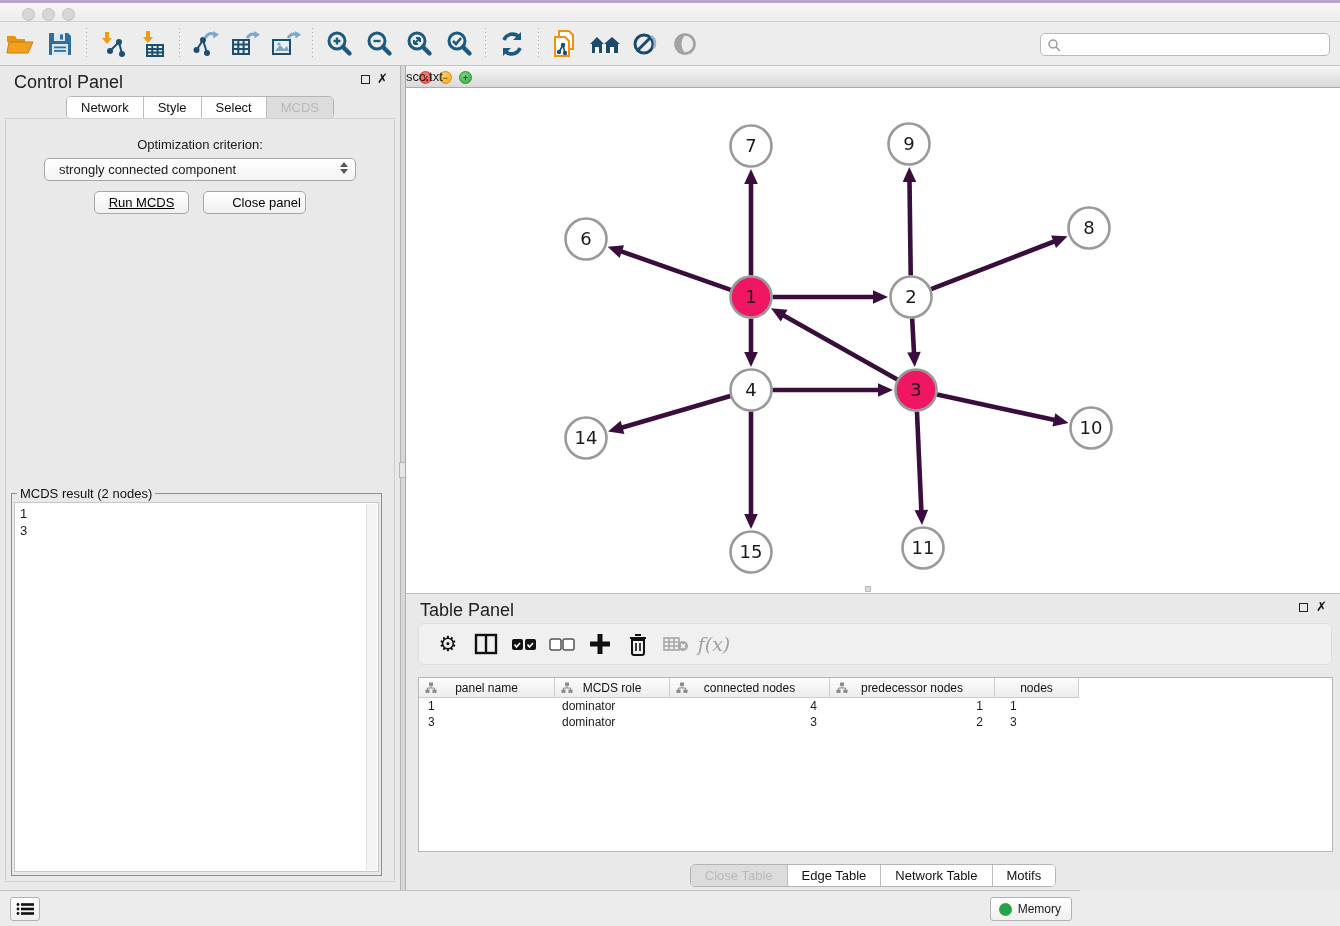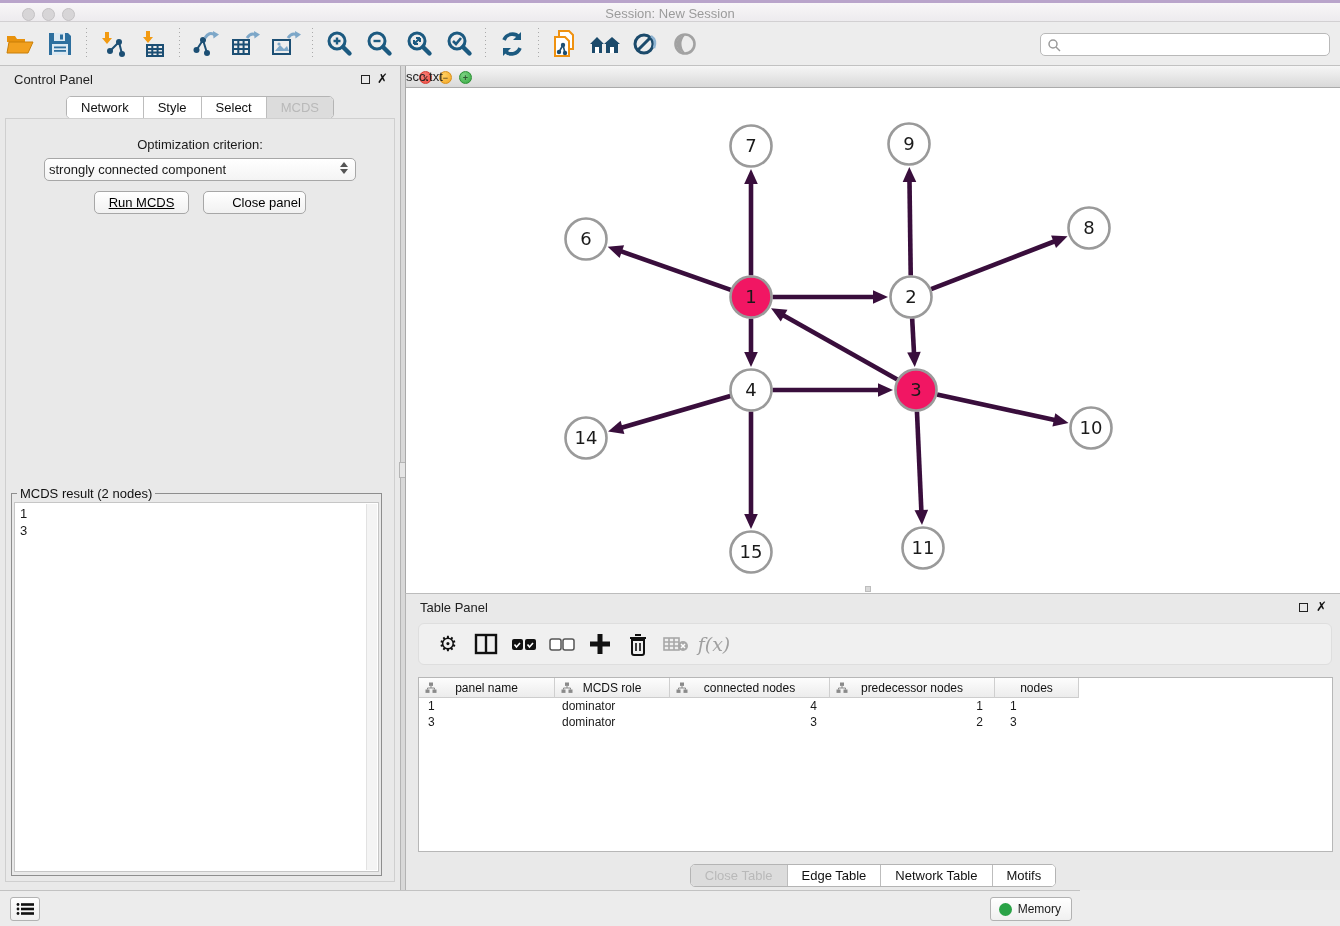--- a/index.html
+++ b/index.html
@@ -24,37 +24,37 @@
   .tsep { width:1px; height:32px; margin:0 6px; flex:0 0 auto;
     background-image:linear-gradient(#aaa 33%, rgba(0,0,0,0) 0%);
     background-size:1px 4px; background-repeat:repeat-y; }
   .searchbox { position:absolute; right:10px; top:11px; width:290px; height:23px;
     background:#fff; border:1px solid #b9b9b9; border-radius:5px; display:flex; align-items:center; }
   .searchbox input { border:none; outline:none; flex:1; font-size:12px; height:19px; background:transparent; }
   .search-glass { margin:0 4px 0 6px; flex:0 0 auto; }
   
   .cp { position:absolute; left:0; top:66px; width:401px; height:824px;
     background:#e9e9e9; border-right:1px solid #b3b3b3; }
-  .panel-title { position:absolute; left:14px; top:6px; font-size:13px; color:#222; }
+  .panel-title { position:absolute; left:14px; top:6px; font-size:18px; color:#222; }
   .win-float { position:absolute; top:9px; width:9px; height:9px; border:1.5px solid #222; }
   .win-close { position:absolute; top:5px; font-size:13px; font-weight:bold; color:#111; }
   .cp .win-float{ right:30px } .cp .win-close{ right:12px }
   .segbar { position:absolute; display:inline-flex; border:1px solid #b4b4b4;
     border-radius:5px; overflow:hidden; background:#fff; }
   .cp .segbar { top:30px; left:50%; transform:translateX(-50%); }
   .seg { padding:3px 14px; font-size:13px; background:#fff; color:#111;
     border-right:1px solid #bdbdbd; white-space:nowrap; cursor:default; }
   .seg:last-child { border-right:none; }
   .seg.selected { background:#dcdcdc; color:#b9b9b9; }
   .cp-frame { position:absolute; left:5px; right:5px; top:52px; bottom:8px;
     border:1px solid #cfcfcf; }
   .opt-label { position:absolute; left:0; right:0; top:71px; text-align:center; font-size:13px; }
   .dropdown { position:absolute; left:44px; top:92px; width:312px; height:23px;
     background:linear-gradient(#fff,#f4f4f4); border:1px solid #a7a7a7; border-radius:5px;
-    font-size:13px; display:flex; align-items:center; padding-left:4px; }
+    font-size:13px; display:flex; align-items:center; padding-left:14px; }
   .dd-stepper { position:absolute; right:7px; top:3px; display:flex; flex-direction:column; gap:2px; }
   .dd-stepper i { display:block; width:0; height:0; border-left:4px solid transparent; border-right:4px solid transparent; }
   .dd-up { border-bottom:5px solid #555; }
   .dd-down { border-top:5px solid #555; }
   .cp-btn { position:absolute; top:125px; height:23px; background:linear-gradient(#fff,#f1f1f1);
     border:1px solid #a7a7a7; border-radius:5px; font-size:13px; font-family:inherit;
     display:flex; align-items:center; justify-content:center; }
   .btn-run { left:94px; width:95px;text-decoration:underline; }
   .btn-close { left:203px; width:103px;padding-left:24px; }
   fieldset.mcds { position:absolute; left:11px; top:420px; width:371px; height:390px;
@@ -119,21 +119,20 @@
   .mem-dot { width:13px; height:13px; border-radius:50%; background:#2aa347; }
   svg { display:block; }
 </style>
 </head>
 <body>
 
 <div class="titlebar">
   <span class="tl-dot t1"></span>
   <span class="tl-dot t2"></span>
   <span class="tl-dot t3"></span>
-  <div class="titlebar-title">Session: New Session</div>
 </div>
 
 <div class="toolbar">
   <div class="tbtn">
     <svg width="30" height="26" viewBox="0 0 30 26">
       <path d="M2 5 h8 l2 3 h8 v3 h-18 z" fill="#e8920d"></path>
       <path d="M4 11 h24 l-5 11 h-21 z" fill="#f2a01e" stroke="#c87f08" stroke-width="1"></path>
     </svg>
   </div>
   <div class="tbtn">

